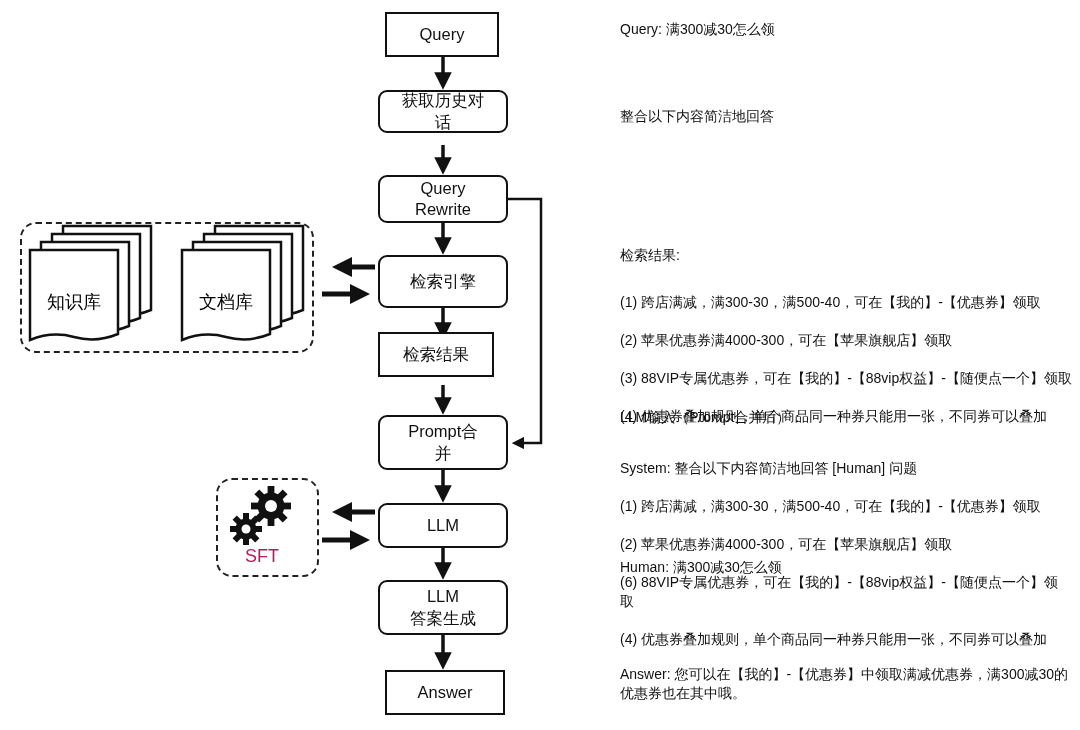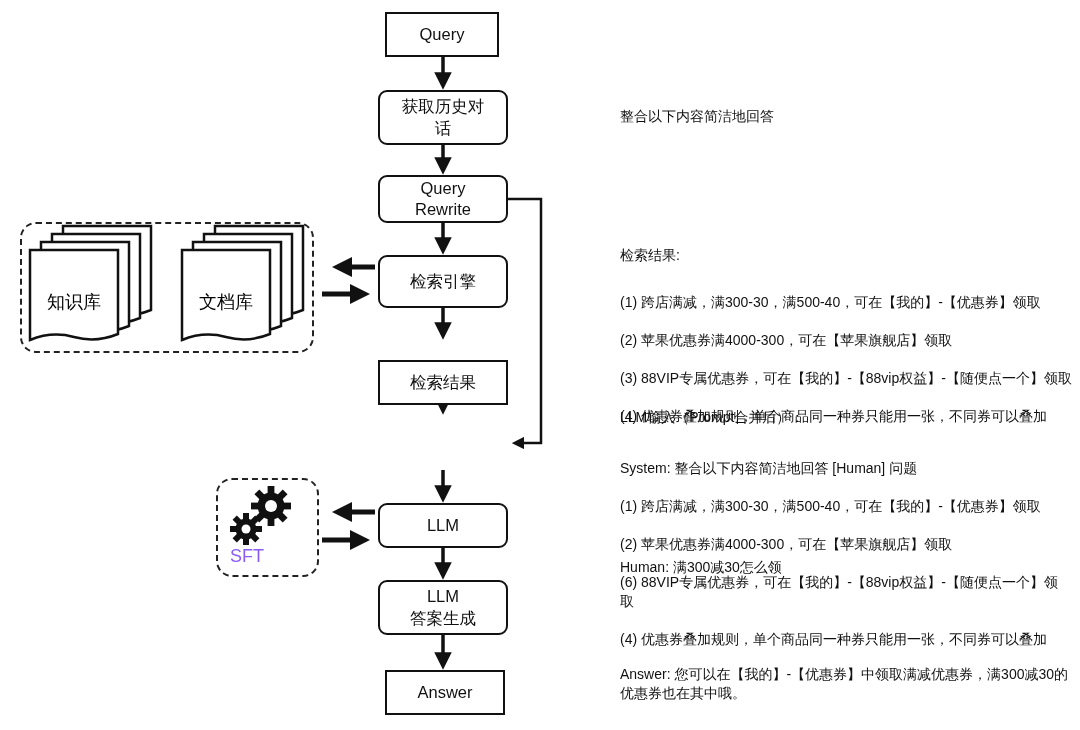--- a/index.html
+++ b/index.html
@@ -9,21 +9,21 @@
   .overlay { position:absolute; left:0; top:0; z-index:1; }
   .dashed-box { position:absolute; border:2px dashed #222; border-radius:16px; background:transparent; z-index:0; }
   .node {
     position:absolute; border:2.5px solid #111; background:#fff; z-index:2;
     display:flex; align-items:center; justify-content:center;
     text-align:center; font-size:16.5px; line-height:1.28; color:#111;
     white-space:pre-line;
   }
   .rounded { border-radius:9px; }
   .stack-label { position:absolute; z-index:3; font-size:18px; color:#000000; text-align:center; }
-  .sft-label { position:absolute; z-index:3; font-size:18px; color:#8b5cf6; }
+  .sft-label { position:absolute; z-index:3; font-size:18px; color:#be185d;margin-left:15px; }
   .note { position:absolute; z-index:2; font-size:14px; line-height:19px; color:#111; white-space:pre-line; width:460px; }
 </style>
 </head>
 <body>
 
 <div class="canvas">
 
   <div class="dashed-box" style="left:20px;top:222px;width:294px;height:131px"></div>
   <div class="dashed-box" style="left:216px;top:478px;width:103px;height:99px"></div>
 
@@ -89,35 +89,38 @@
         <rect x="-3" y="-16" width="6" height="32" transform="rotate(45)"></rect>
         <rect x="-3" y="-16" width="6" height="32" transform="rotate(90)"></rect>
         <rect x="-3" y="-16" width="6" height="32" transform="rotate(135)"></rect>
         <circle r="10.5"></circle>
         <circle r="4.5" fill="#fff"></circle>
       </g>
     </g>
   </svg>
 
   <div class="node" style="left:385px;top:12px;width:114px;height:45px">Query</div>
-  <div class="node rounded" style="left:378px;top:90px;width:130px;height:55px">获取历史对
+  <div class="node rounded" style="left:378px;top:90px;width:130px;height:43px">获取历史对
 话</div>
   <div class="node rounded" style="left:378px;top:175px;width:130px;height:48px">Query
 Rewrite</div>
   <div class="node rounded" style="left:378px;top:255px;width:130px;height:53px">检索引擎</div>
-  <div class="node" style="left:378px;top:360px;width:130px;height:45px">检索结果</div>
+  <div class="node" style="left:378px;top:332px;width:116px;height:45px">检索结果</div>
+  <div class="node rounded" style="left:378px;top:415px;width:130px;height:55px">Prompt合
+并</div>
   <div class="node rounded" style="left:378px;top:503px;width:130px;height:45px">LLM</div>
   <div class="node rounded" style="left:378px;top:580px;width:130px;height:55px">LLM
 答案生成</div>
   <div class="node" style="left:385px;top:670px;width:120px;height:45px">Answer</div>
 
   <div class="stack-label" style="left:30px;top:290px;width:88px">知识库</div>
   <div class="stack-label" style="left:182px;top:290px;width:88px">文档库</div>
   <div class="sft-label" style="left:230px;top:546px">SFT</div>
 
+  <div class="note" style="left:620px;top:20px">Query: 满300减30怎么领</div>
   <div class="note" style="left:620px;top:107px">整合以下内容简洁地回答</div>
 
   <div class="note" style="left:620px;top:246px">检索结果:</div>
   <div class="note" style="left:620px;top:274px">
     <div>(1) 跨店满减，满300-30，满500-40，可在【我的】-【优惠券】领取</div>
     <div>(2) 苹果优惠券满4000-300，可在【苹果旗舰店】领取</div>
     <div>(3) 88VIP专属优惠券，可在【我的】-【88vip权益】-【随便点一个】领取</div>
     <div>(4) 优惠券叠加规则，单个商品同一种券只能用一张，不同券可以叠加</div>
   </div>
 

